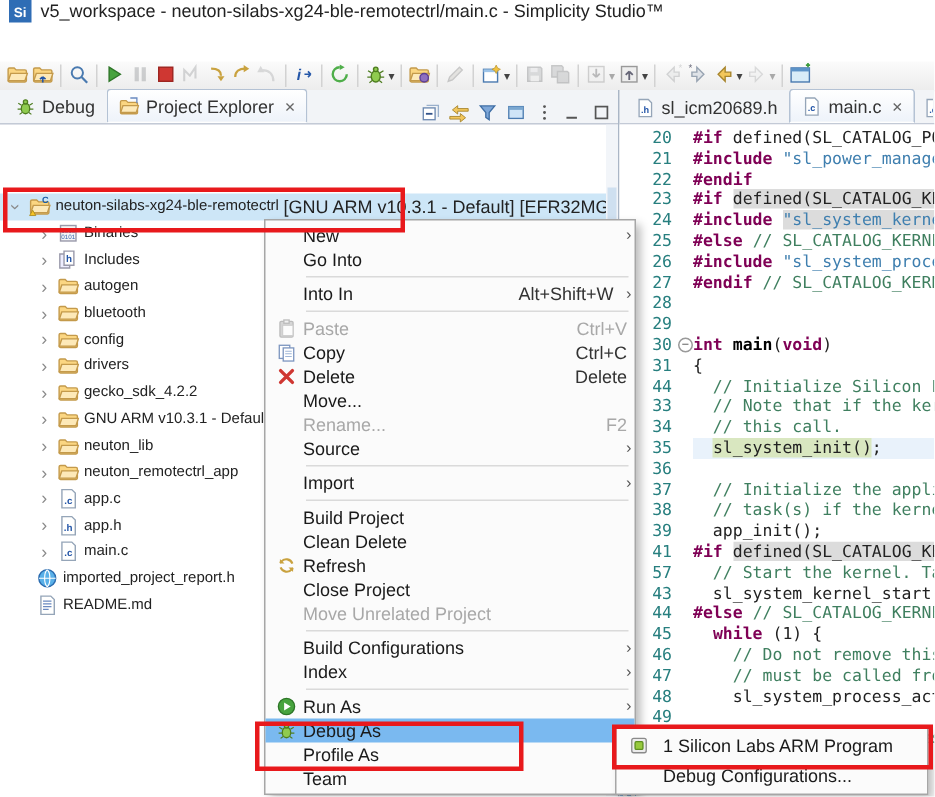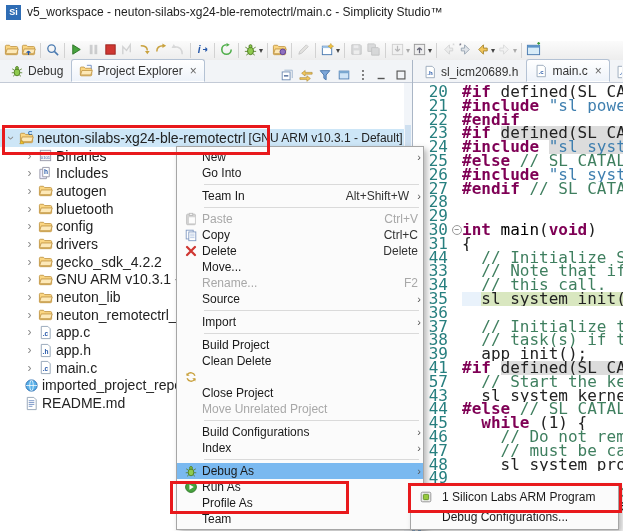--- a/index.html
+++ b/index.html
@@ -1,19 +1,19 @@
 <!DOCTYPE html>
 <html><head>
 <meta charset="utf-8">
 <style>
   html,body{margin:0;padding:0}
   body{width:623px;height:531px;overflow:hidden;position:relative;background:#fff;
        font-family:"Liberation Sans",sans-serif;font-size:12px;color:#1a1a1a}
   
-  .titlebar{height:24px;display:flex;align-items:center;gap:6px;padding:0 6px;background:#fff}
+  .titlebar{height:24px;display:flex;gap:6px;padding:0 6px;background:#fff}
   .si-logo{width:15px;height:15px;background:#2f6db5;color:#fff;font-size:9px;font-weight:bold;
            display:flex;align-items:center;justify-content:center;flex:0 0 auto}
   .title-text{font-size:12px;color:#222;white-space:nowrap}
   .menubar{height:17px;display:flex;align-items:center;padding:0 4px;background:#fff}
   .mitem{padding:1px 7px;white-space:nowrap}
   .toolbar{height:19px;display:flex;align-items:center;padding:0 3px;
            background:linear-gradient(#fbfbfb,#ededed);border-bottom:1px solid #dcdcdc}
   .tbtn{display:flex;align-items:center;padding:0 1px;height:18px}
   .tbtn svg{width:15px;height:15px}
   .tbtn.dim{opacity:.42;filter:grayscale(.85)}
@@ -31,40 +31,40 @@
   .tab.sliver{padding:0 1px 0 4px;overflow:hidden;max-width:10px}
   .hdr-icons{margin-left:auto;display:flex;align-items:center;gap:5px;padding-right:4px}
   .hdr-icons .hic svg{width:14px;height:14px}
   
   .tree{flex:1;position:relative;padding-top:46px;overflow:hidden}
   .trow{height:17.7px;display:flex;align-items:center;gap:3px;padding-left:24px;white-space:nowrap}
   .trow.project{padding-left:5px;background:#cde6f7}
   .trow svg{width:15px;height:15px;flex:0 0 auto}
   .chev{width:11px;color:#8a8a8a;font-size:12px;text-align:center;flex:0 0 auto;line-height:10px}
   .chev.open{transform:rotate(90deg)}
-  .tlabel{font-size:14px;color:#222}
+  .tlabel{font-size:10px;color:#222}
   .tdecoration{font-size:12px;color:#222}
   .vscroll{position:absolute;right:0;top:0;bottom:0;width:8px;background:#f2f5f9}
   .vthumb{position:absolute;left:1px;right:1px;top:42px;height:360px;background:#cfe0f0}
   
   .edbody{flex:1;position:relative;overflow:hidden;font-family:"DejaVu Sans Mono",monospace;
-          font-size:16px;padding-top:2px;background:#fff}
+          font-size:11px;padding-top:2px;background:#fff}
   .crow{display:flex;height:13.8px;line-height:13.8px}
   .aruler{width:11px;flex:0 0 auto}
   .lnum{width:24px;flex:0 0 auto;text-align:right;padding-right:4px;color:#277f7f}
   .fold{width:10px;flex:0 0 auto;position:relative}
   .fold.has:before{content:"\2212";position:absolute;left:0;top:2px;width:8px;height:8px;
        border:1px solid #9a9a9a;border-radius:50%;font-size:8px;line-height:8px;text-align:center;color:#666;background:#fff}
   .lcode{flex:1;white-space:pre;overflow:hidden}
   .crow.cur .lcode{background:#e9f2fb}
   .pp{color:#7f0055;font-weight:bold}
   .pl{color:#222}
   .cm{color:#3f7f5f}
   .st{color:#3f7faf}
-  .fn{color:#000;font-weight:normal}
+  .fn{color:#000;font-weight:bold}
   .oc{background:#dcdcdc}
   .oc2{background:#d9e7c0}
   .hatch{position:absolute;left:0;top:140px;bottom:0;width:11px;
          background:repeating-linear-gradient(45deg,#9cc3e8 0 2px,#ffffff 2px 4px)}
   
   .cmenu{position:absolute;left:176px;top:146px;width:246px;background:#fbfbfb;
          border:1px solid #a6a6a6;box-shadow:3px 3px 6px rgba(0,0,0,.28);padding:2px 0;z-index:10}
   .mi{display:flex;align-items:center;height:16px;padding:0 2px 0 3px}
   .mic{width:22px;flex:0 0 auto;display:flex;justify-content:center}
   .mic svg{width:14px;height:14px}
@@ -815,21 +815,21 @@
     </div>
     <div class="mi">
       <span class="mic"></span>
       <span class="mlabel">Go Into</span>
       <span class="msc"></span>
 
     </div>
     <div class="msep"></div>
     <div class="mi">
       <span class="mic"></span>
-      <span class="mlabel">Team In</span>
+      <span class="mlabel">Into In</span>
       <span class="msc">Alt+Shift+W</span>
       <span class="marr">›</span>
     </div>
     <div class="msep"></div>
     <div class="mi disabled">
       <span class="mic">
         <svg viewBox="0 0 16 16" width="15" height="15">
           <rect x="3" y="2.5" width="10" height="12" rx="1" fill="#c9a86a" stroke="#8a6d3a"></rect>
           <rect x="6" y="1.5" width="4" height="2.5" fill="#e8e8e8" stroke="#8a6d3a"></rect>
           <rect x="5" y="5.5" width="8" height="8" fill="#fff" stroke="#999"></rect>
@@ -901,20 +901,21 @@
     </div>
     <div class="mi">
       <span class="mic">
         <svg viewBox="0 0 16 16" width="15" height="15">
           <path d="M12.5 6.5A5 5 0 0 0 4 5l-1 1" fill="none" stroke="#c9a23f" stroke-width="1.6"></path>
           <path d="M3 3v3.5h3.5z" fill="#c9a23f"></path>
           <path d="M3.5 9.5A5 5 0 0 0 12 11l1-1" fill="none" stroke="#c9a23f" stroke-width="1.6"></path>
           <path d="M13 13V9.5H9.5z" fill="#c9a23f"></path>
         </svg>
       </span>
+      <span class="mlabel">Refresh</span>
       <span class="msc"></span>
 
     </div>
     <div class="mi">
       <span class="mic"></span>
       <span class="mlabel">Close Project</span>
       <span class="msc"></span>
 
     </div>
     <div class="mi disabled">
@@ -930,44 +931,44 @@
       <span class="msc"></span>
       <span class="marr">›</span>
     </div>
     <div class="mi">
       <span class="mic"></span>
       <span class="mlabel">Index</span>
       <span class="msc"></span>
       <span class="marr">›</span>
     </div>
     <div class="msep"></div>
+    <div class="mi">
+      <span class="mic">
+        <svg viewBox="0 0 16 16" width="15" height="15">
+          <circle cx="8" cy="8" r="6.2" fill="#47a33e" stroke="#2d7527"></circle>
+          <path d="M6.2 5l5 3-5 3z" fill="#fff"></path>
+        </svg>
+      </span>
+      <span class="mlabel">Run As</span>
+      <span class="msc"></span>
+      <span class="marr">›</span>
+    </div>
     <div class="mi highlight">
       <span class="mic">
         <svg viewBox="0 0 16 16" width="15" height="15">
           <ellipse cx="8" cy="9.5" rx="3.2" ry="4" fill="#8fcb4f" stroke="#4e7d20"></ellipse>
           <circle cx="8" cy="4.5" r="1.6" fill="#8fcb4f" stroke="#4e7d20"></circle>
           <path d="M5 7L2.5 5.5M5 10H2M5.5 12.5L3.5 14M11 7l2.5-1.5M11 10h3M10.5 12.5l2 1.5" stroke="#4e7d20" stroke-width=".9" fill="none"></path>
         </svg>
       </span>
       <span class="mlabel">Debug As</span>
       <span class="msc"></span>
       <span class="marr">›</span>
     </div>
     <div class="mi">
-      <span class="mic">
-        <svg viewBox="0 0 16 16" width="15" height="15">
-          <circle cx="8" cy="8" r="6.2" fill="#47a33e" stroke="#2d7527"></circle>
-          <path d="M6.2 5l5 3-5 3z" fill="#fff"></path>
-        </svg>
-      </span>
-      <span class="mlabel">Run As</span>
-      <span class="msc"></span>
-      <span class="marr">›</span>
-    </div>
-    <div class="mi">
       <span class="mic"></span>
       <span class="mlabel">Profile As</span>
       <span class="msc"></span>
       <span class="marr">›</span>
     </div>
     <div class="mi">
       <span class="mic"></span>
       <span class="mlabel">Team</span>
       <span class="msc"></span>
       <span class="marr">›</span>

